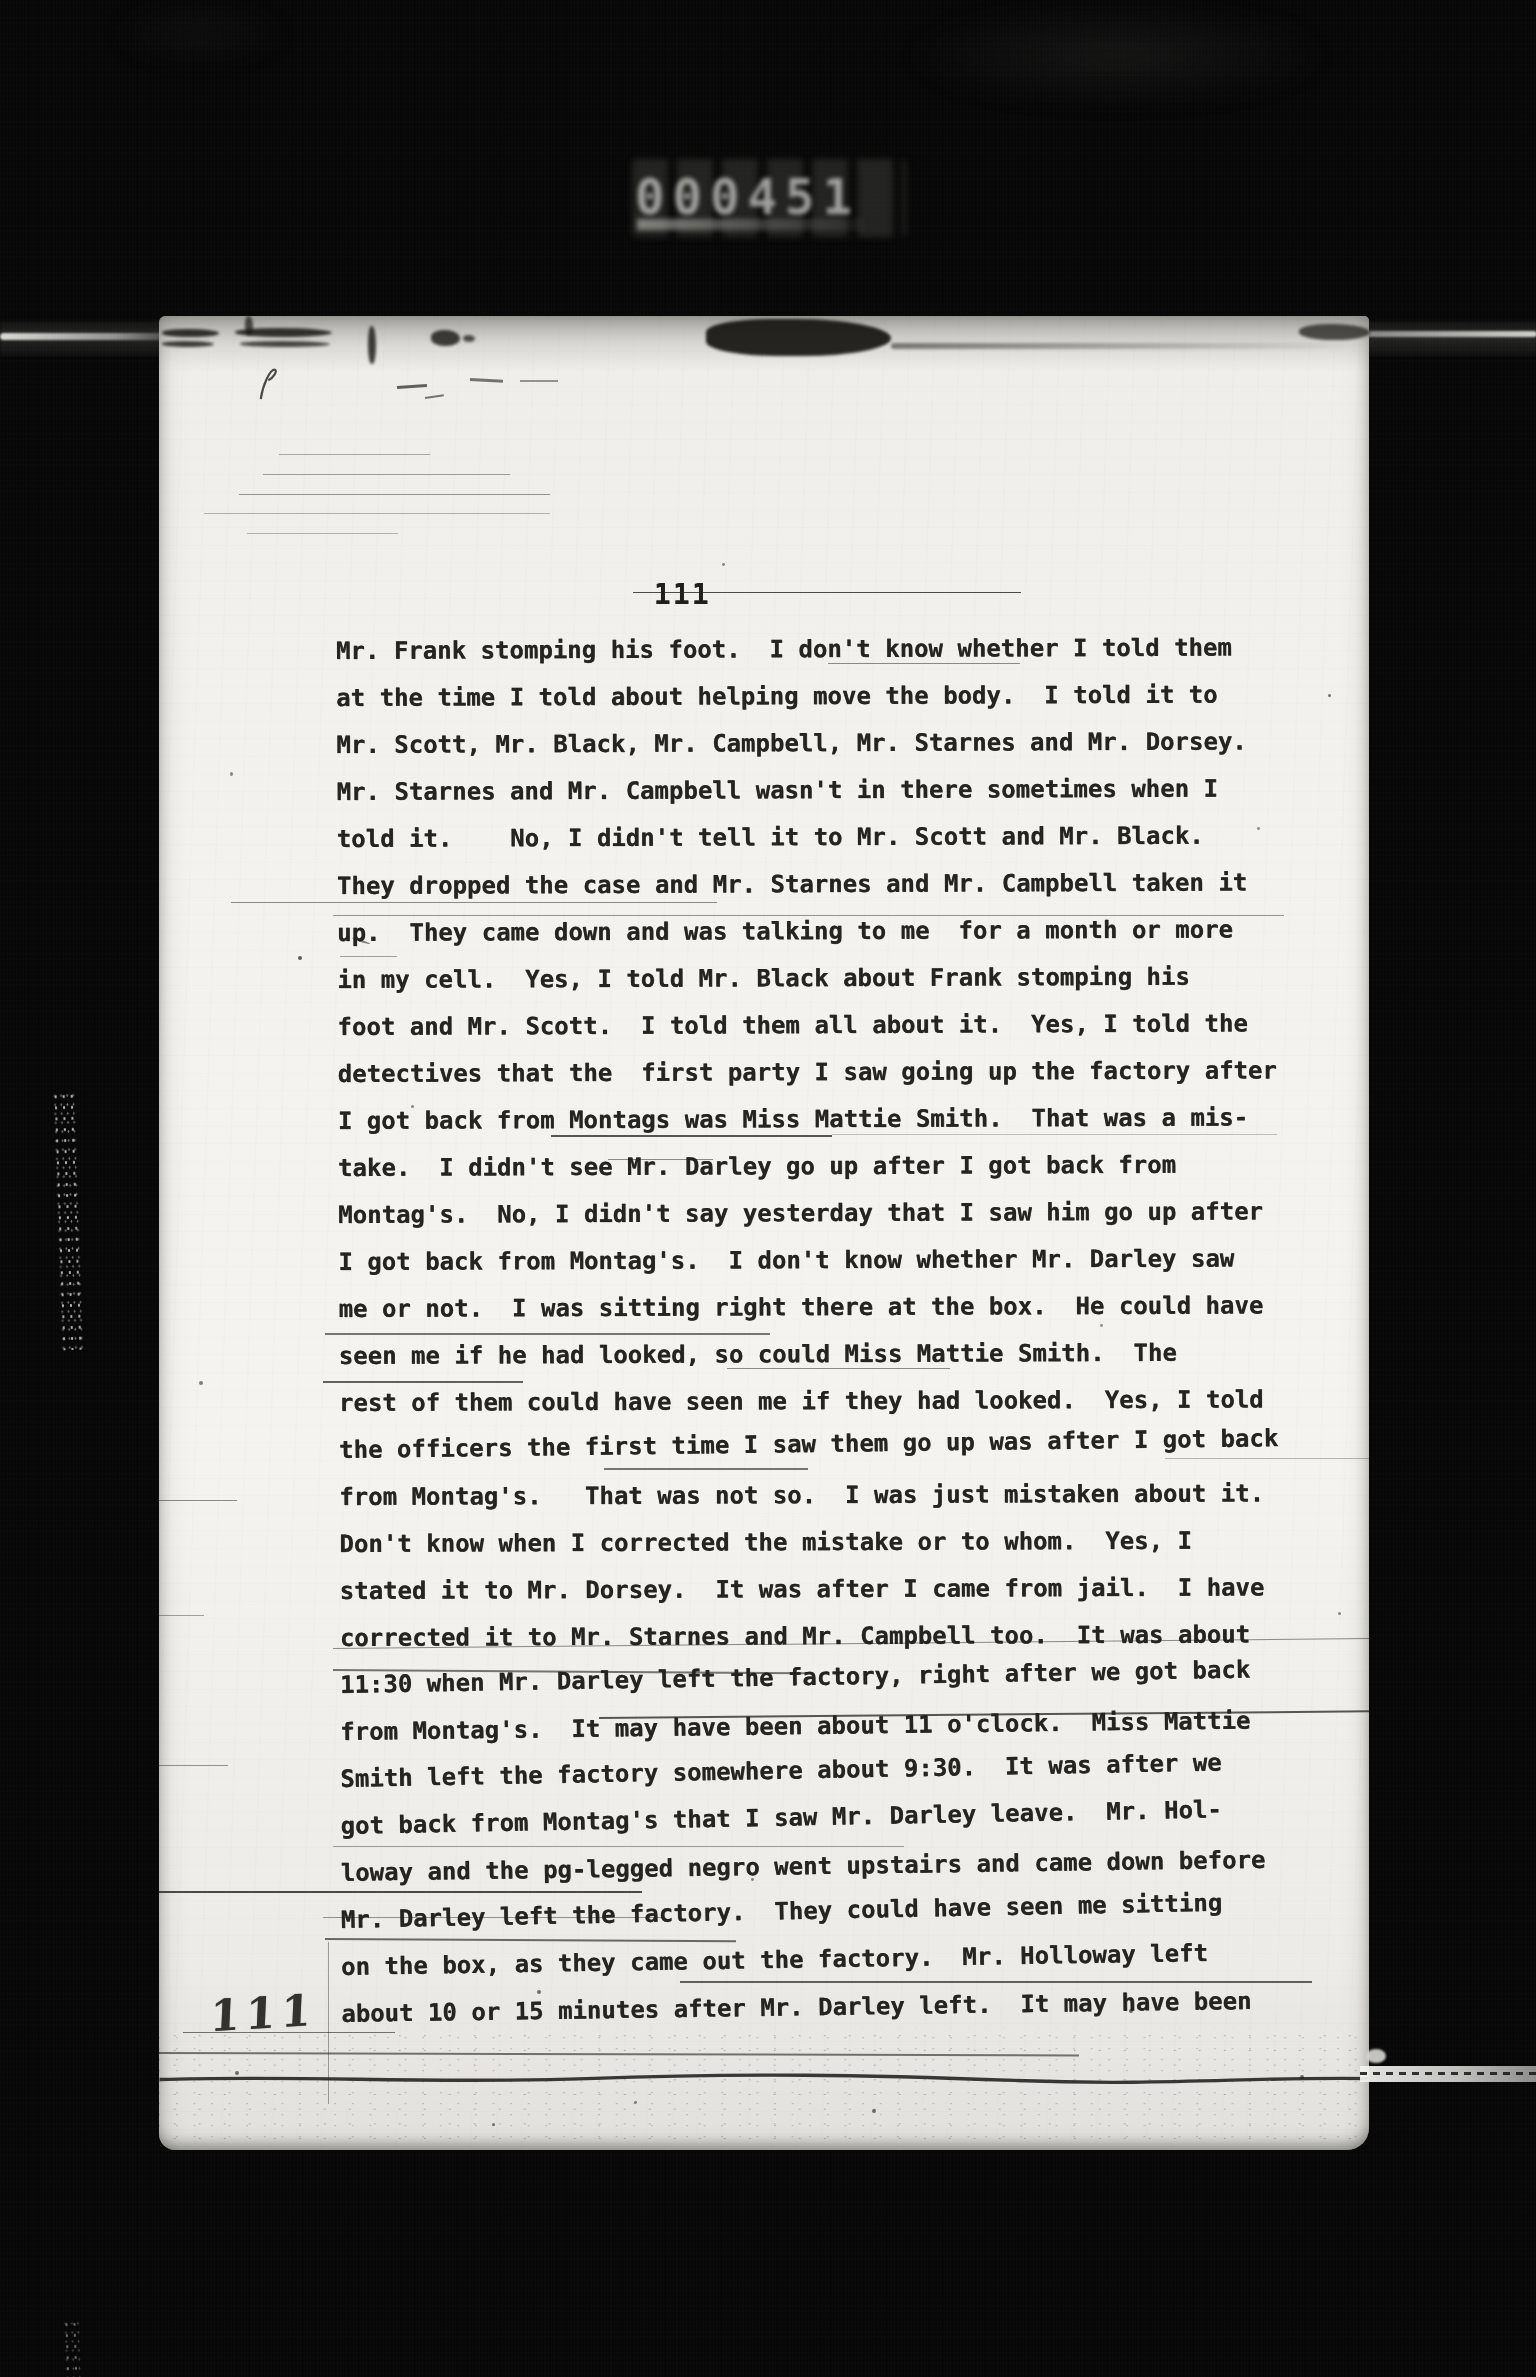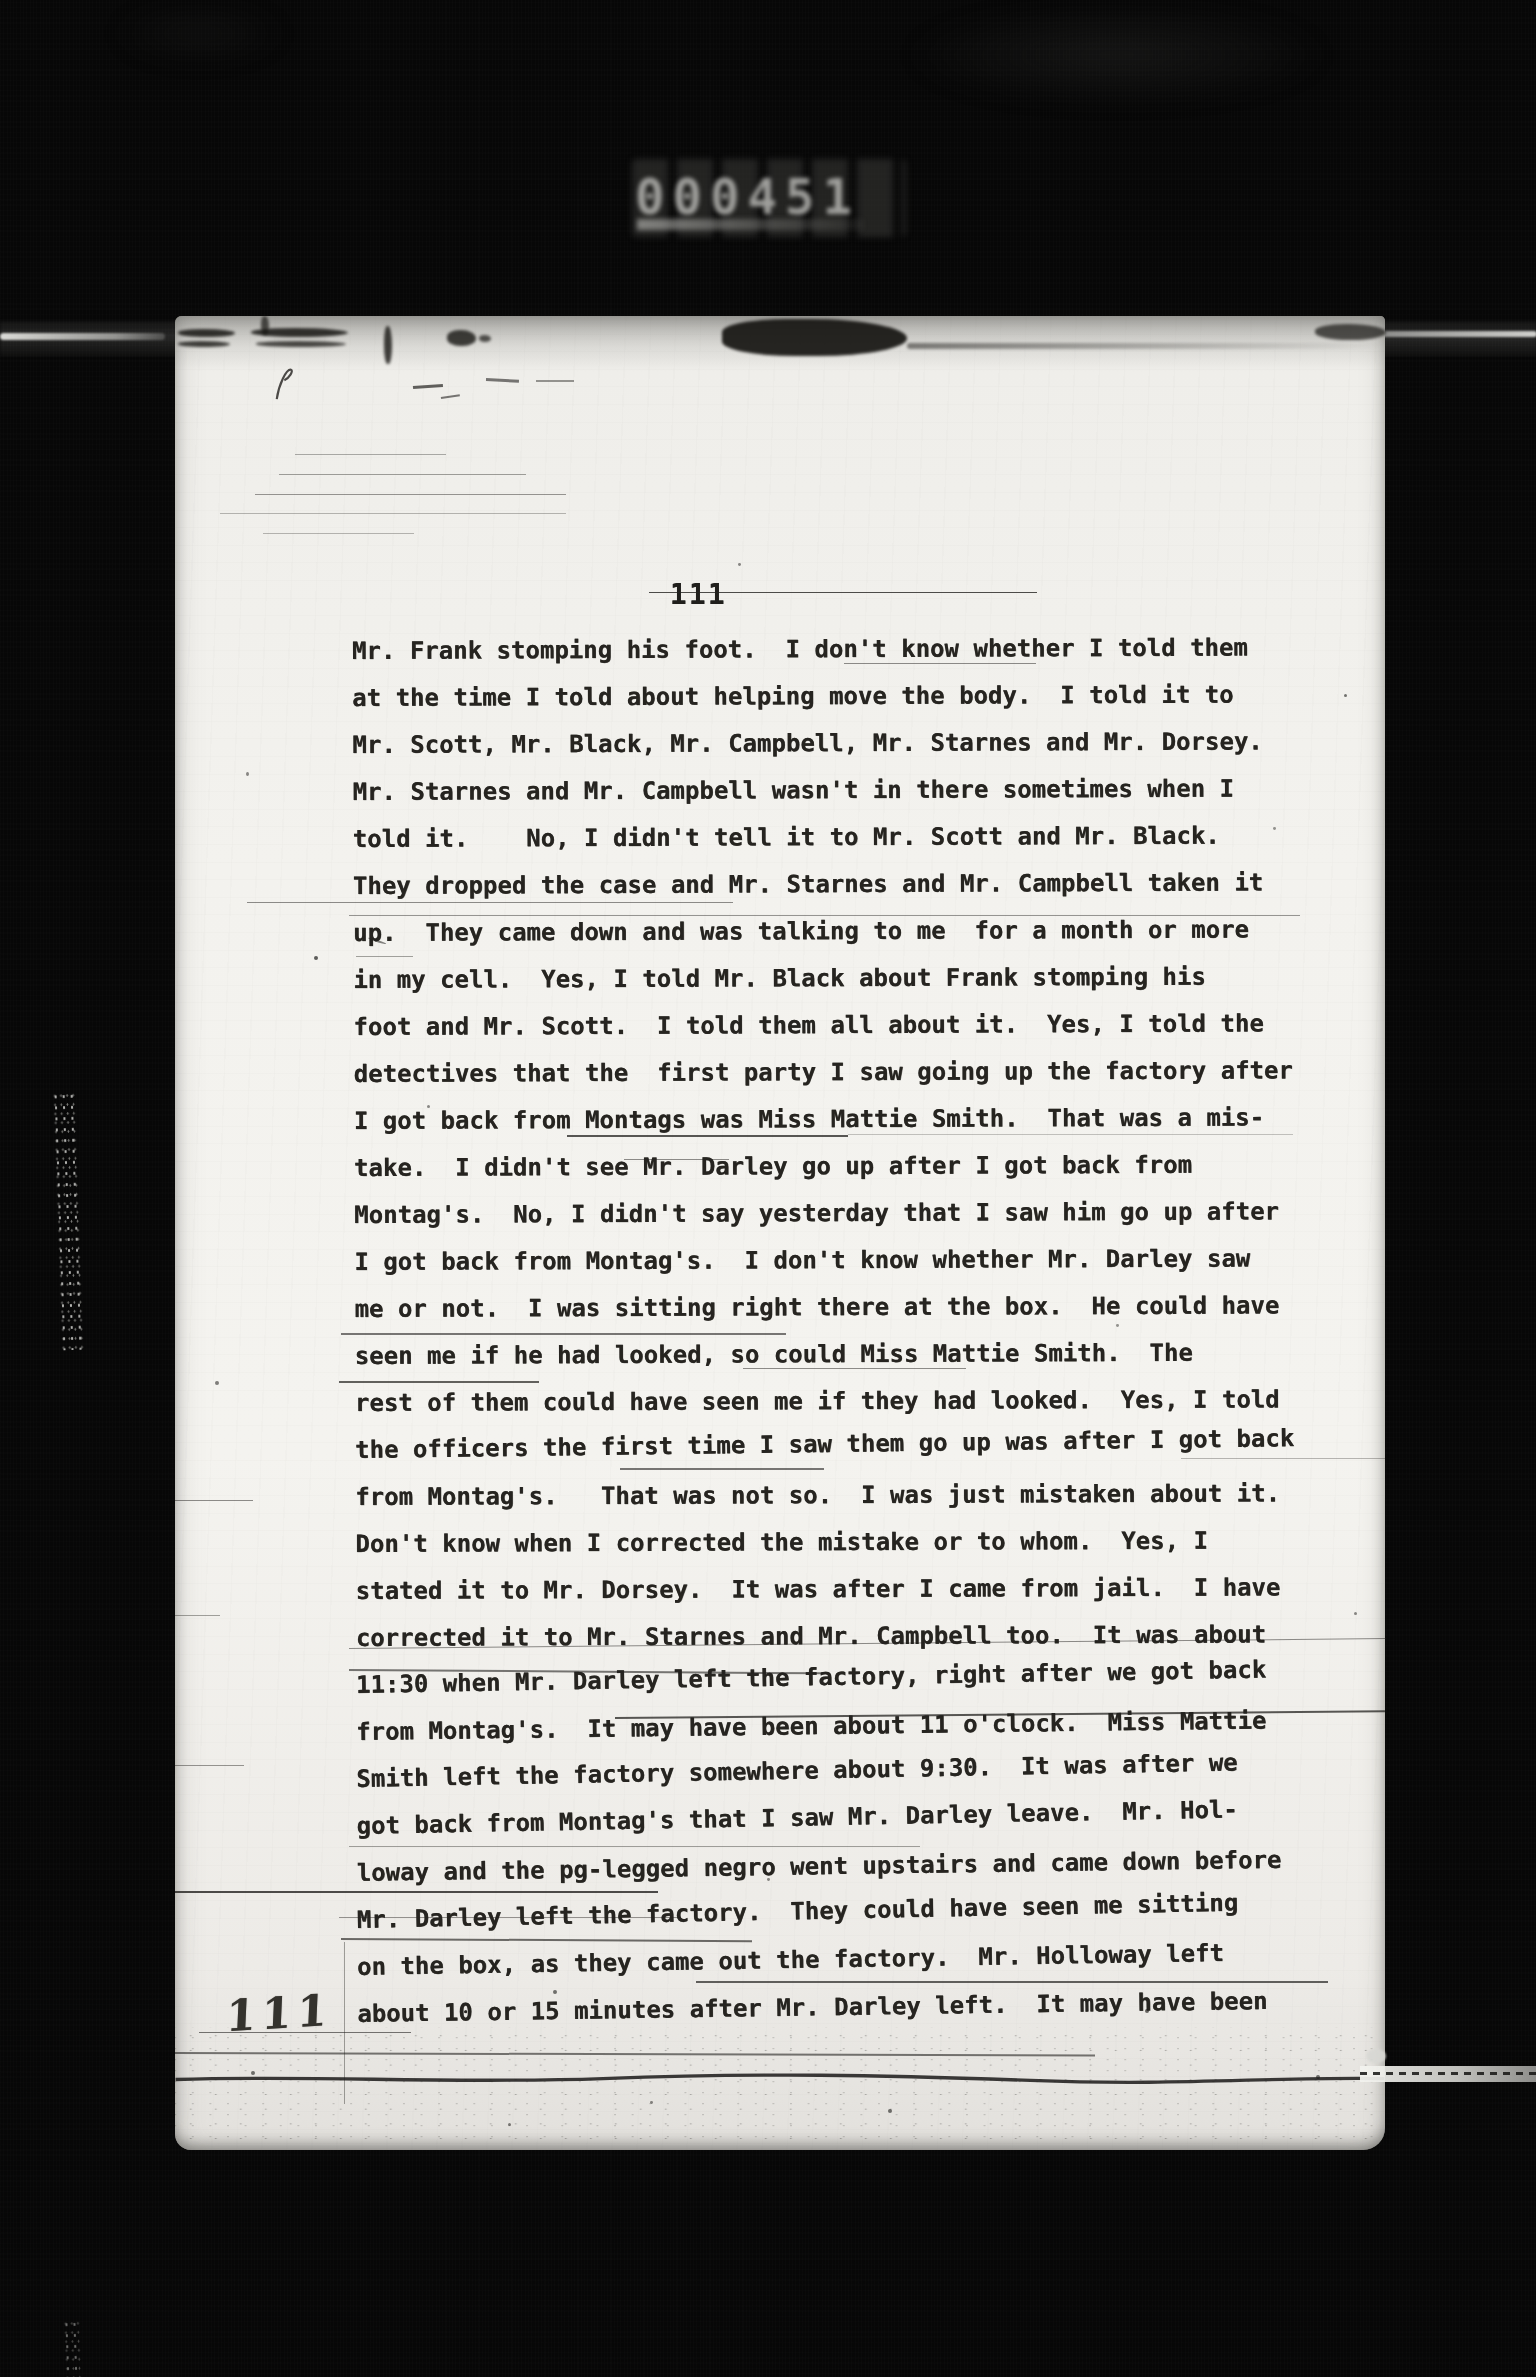--- a/index.html
+++ b/index.html
@@ -30,21 +30,21 @@
     filter:blur(1.4px);}
   .streak{position:absolute;filter:blur(1px);border-radius:3.8px;}
 
   
   #page{position:absolute;left:159px;top:316px;width:1210px;height:1834px;
     border-radius:6.7px 4.8px 22px 16px;
     background:linear-gradient(180deg,#dddcd8 0px,#efeeea 52px,#f3f2ee 30%,#f4f3ef 62%,#edebe7 90%,#e2e0dc 100%);
     box-shadow: inset 0 -9.5px 16px -5.7px rgba(52,52,50,.55),
                 inset 13.3px 0 28.5px -14.3px rgba(120,120,116,.35),
                 inset -12.4px 0 26px -14.3px rgba(110,110,106,.4),
-                inset 0 12.4px 19px -11.4px rgba(96,96,92,.5); margin-left: 16px;}
+                inset 0 12.4px 19px -11.4px rgba(96,96,92,.5);}
   #page .mottle{position:absolute;inset:0;border-radius:inherit;opacity:.5;
     background-image:repeating-linear-gradient(180deg, rgba(120,120,114,.05) 0 1px, transparent 1px 17.6px),
                      repeating-linear-gradient(92deg, rgba(130,130,124,.04) 0 1.4px, transparent 1.4px 25px);}
 
   
   #top-wash{position:absolute;left:0;top:0;width:1210px;height:56px;border-radius:6.7px 4.8px 0 0;
     background:linear-gradient(180deg, rgba(110,110,106,.38), rgba(140,140,136,.14) 55%, rgba(140,140,136,0));}
 
   
   .blob{position:absolute;background:#161512;filter:blur(1.4px);border-radius:45% 55% 50% 50%;}

